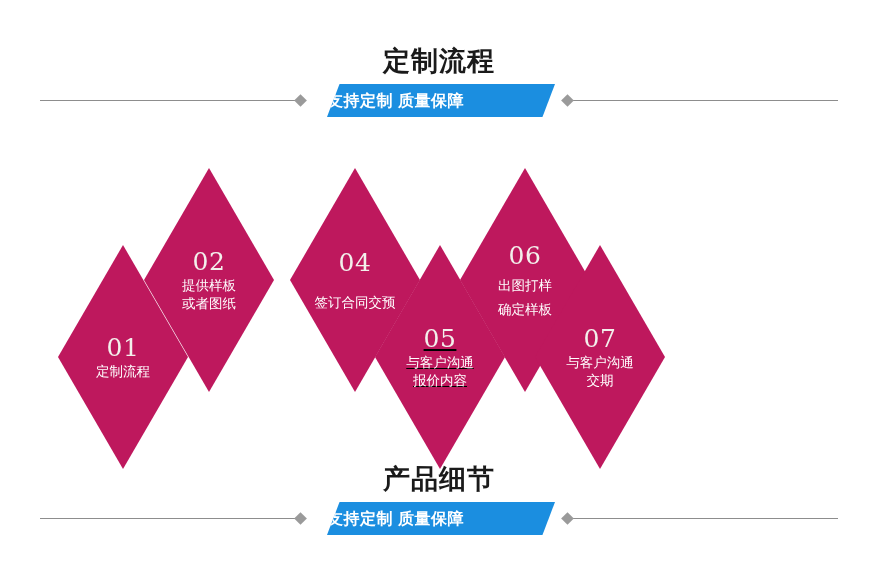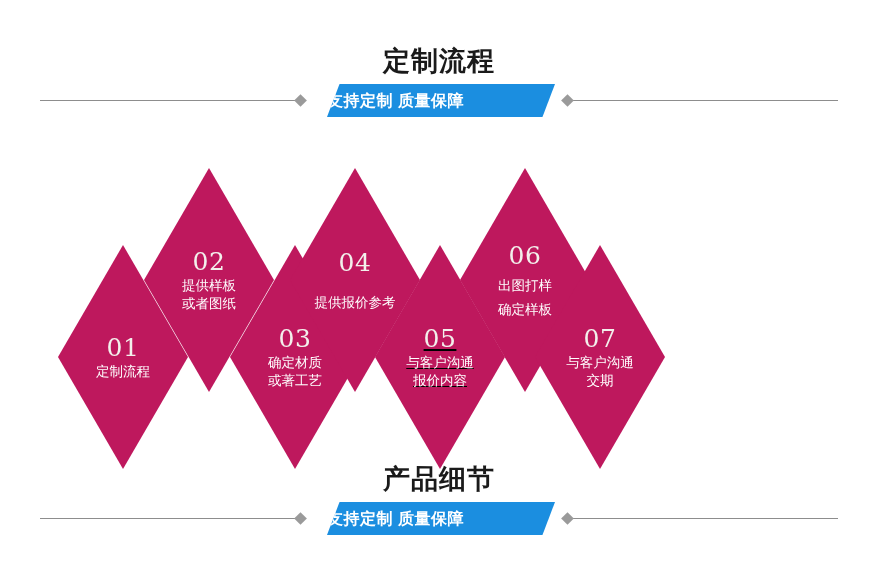--- a/index.html
+++ b/index.html
@@ -158,29 +158,24 @@
       <div class="num">01</div>
       <div class="lbl">定制流程</div>
     </div>
 
     <div class="diamond row-top d02">
       <div class="num">02</div>
       <div class="lbl">提供样板</div>
       <div class="lbl">或者图纸</div>
     </div>
 
-    <div class="diamond row-bottom d03">
-      <div class="num">03</div>
-      <div class="lbl">确定材质</div>
-      <div class="lbl">或著工艺</div>
-    </div>
 
     <div class="diamond row-top d04">
       <div class="num">04</div>
-      <div class="lbl">提供报价参考</div>
+      <div class="lbl">签订合同交预</div>
     </div>
 
     <div class="diamond row-bottom d05">
       <div class="num">05</div>
       <div class="lbl">与客户沟通</div>
       <div class="lbl">报价内容</div>
     </div>
 
     <div class="diamond row-top d06">
       <div class="num">06</div>

